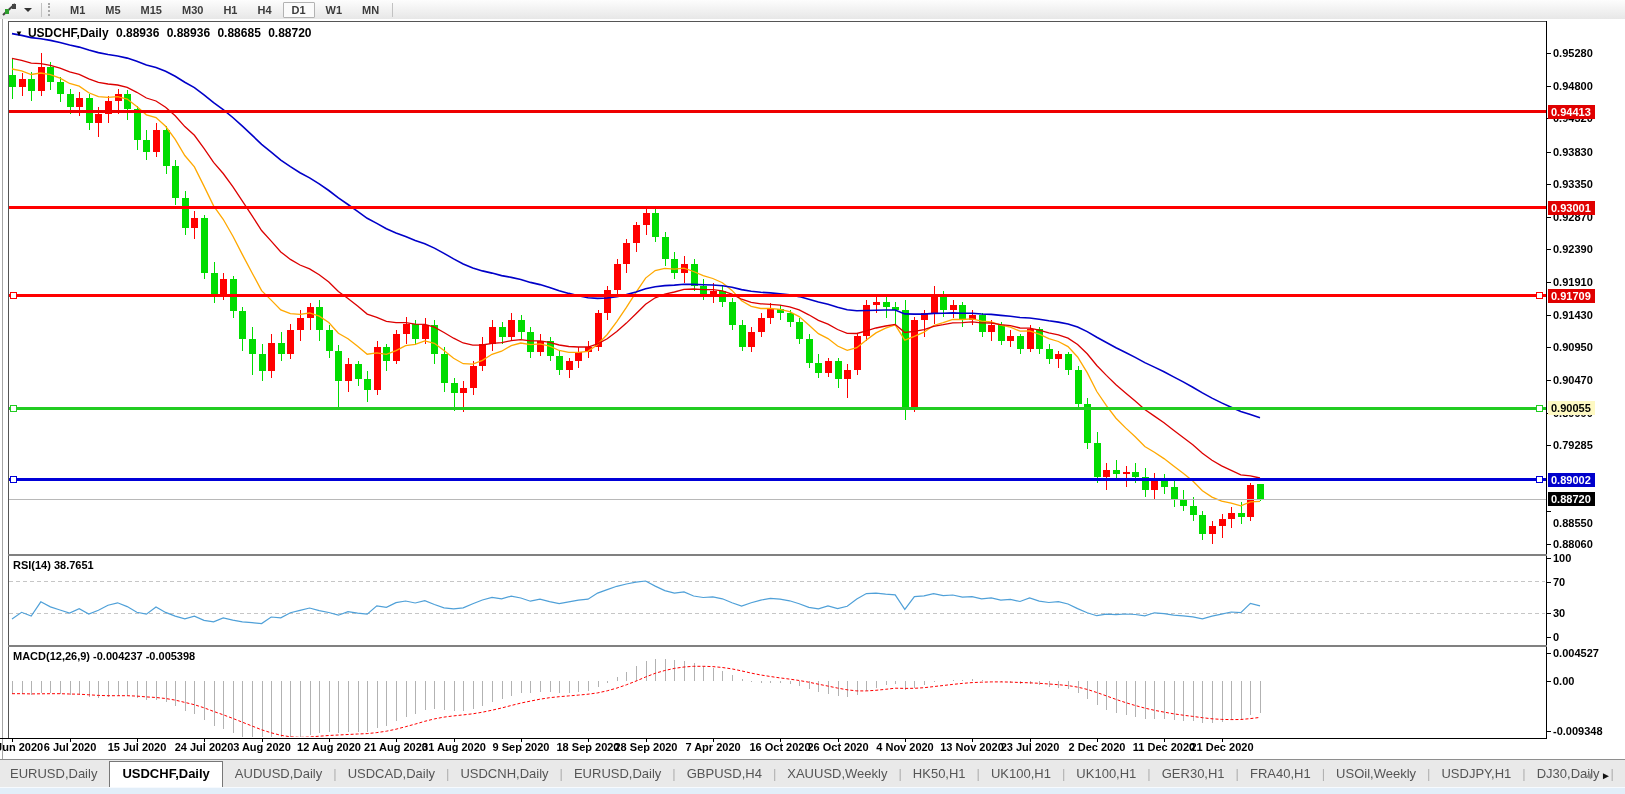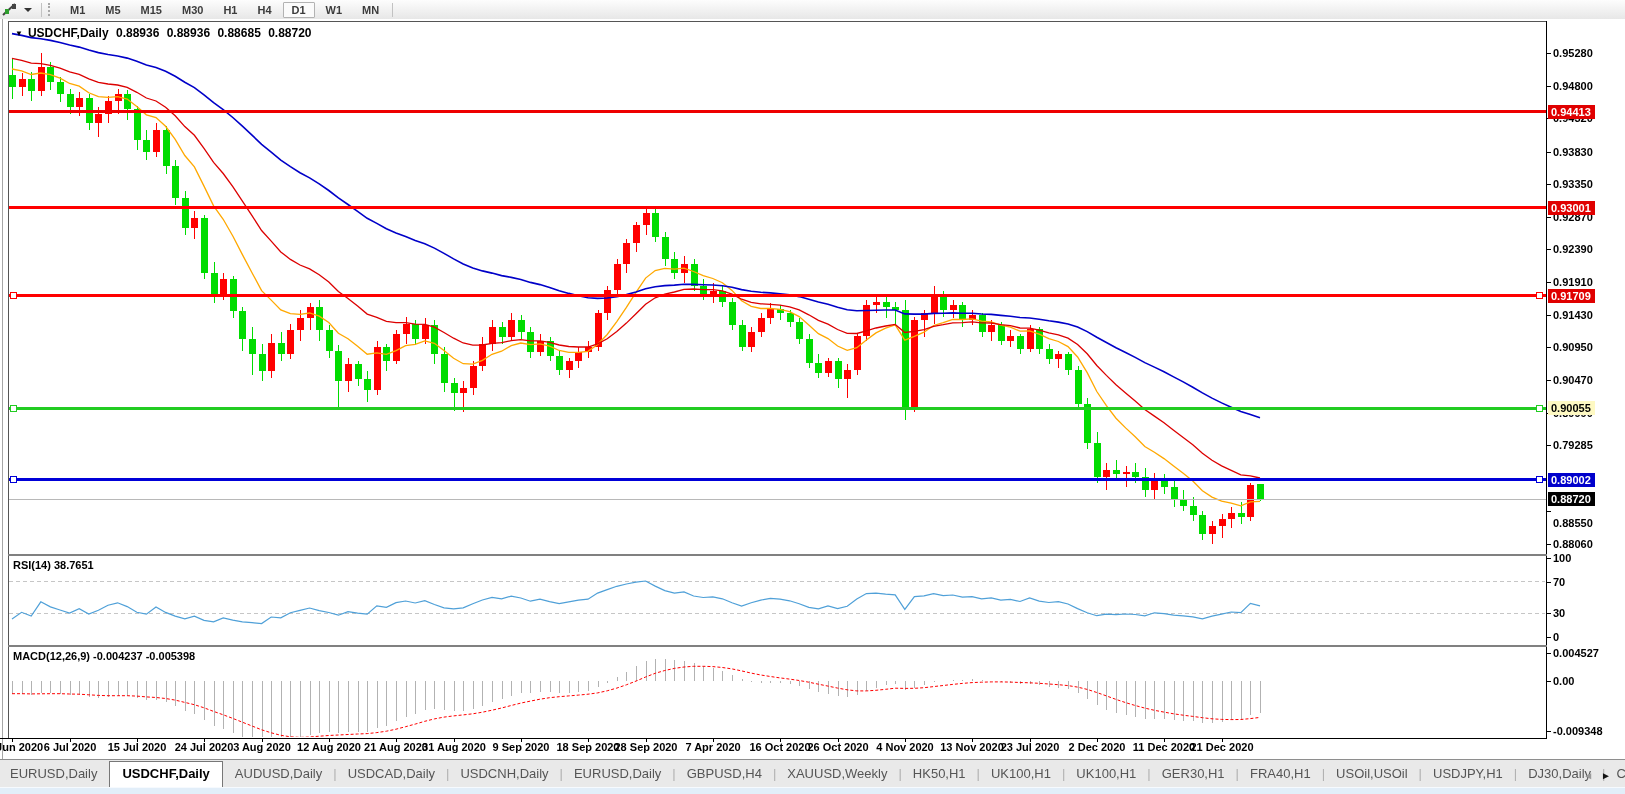--- a/index.html
+++ b/index.html
@@ -643,21 +643,21 @@
         <div class="tab">HK50,H1</div>
         <span class="tabsep">|</span>
         <div class="tab">UK100,H1</div>
         <span class="tabsep">|</span>
         <div class="tab">UK100,H1</div>
         <span class="tabsep">|</span>
         <div class="tab">GER30,H1</div>
         <span class="tabsep">|</span>
         <div class="tab">FRA40,H1</div>
         <span class="tabsep">|</span>
-        <div class="tab">USOil,USOil</div>
+        <div class="tab">USOil,Weekly</div>
         <span class="tabsep">|</span>
         <div class="tab">USDJPY,H1</div>
         <span class="tabsep">|</span>
         <div class="tab">DJ30,Daily</div>
         <span class="tabsep">|</span>
         <div class="tab">CHINA300,H1</div>
       </div>
     <div class="tab-scroll">
       <span class="dis">◄</span><span class="en">►</span>
     </div>

